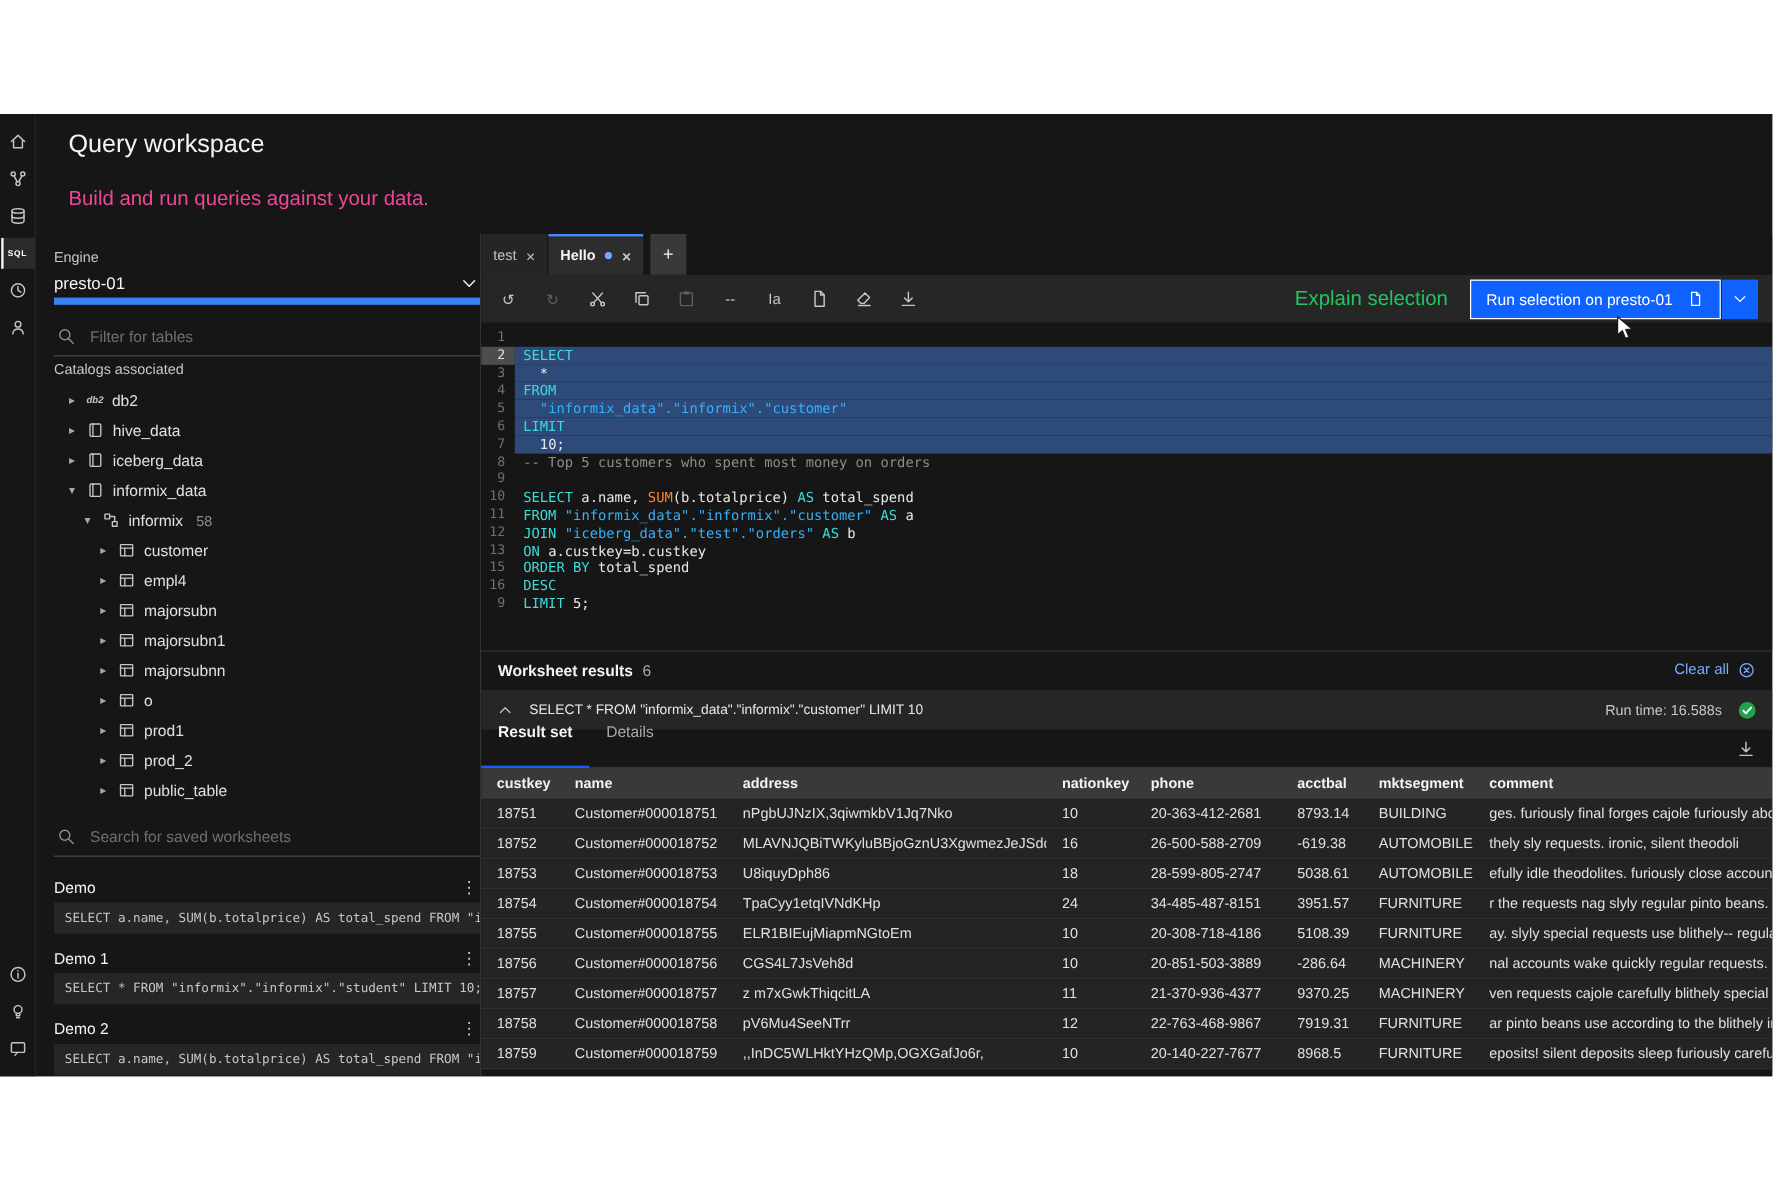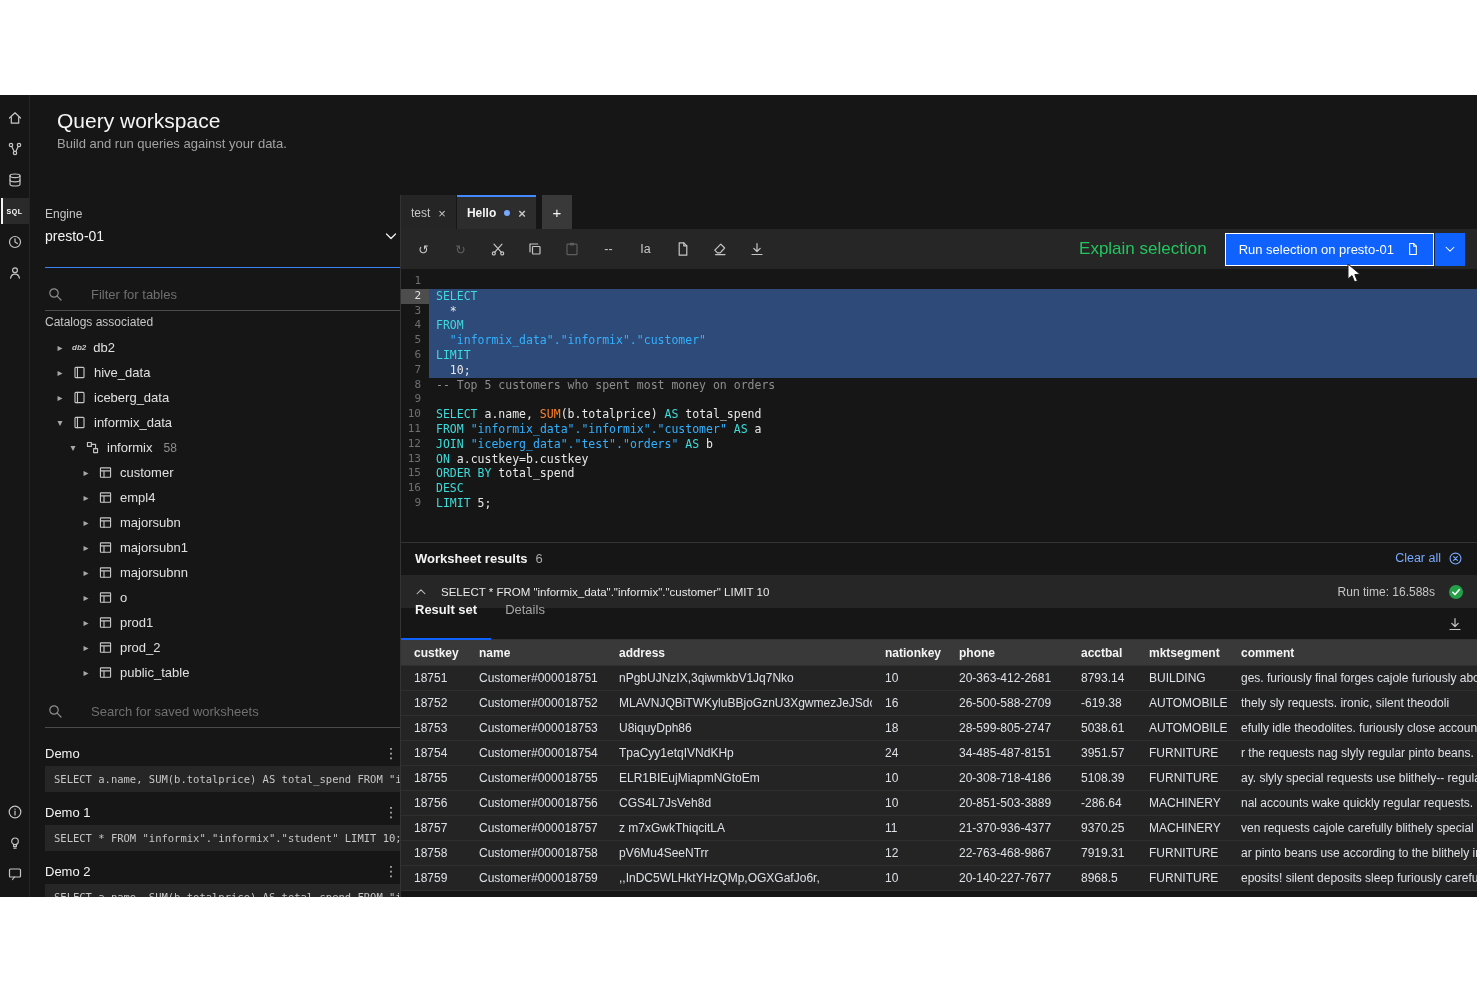--- a/index.html
+++ b/index.html
@@ -9,27 +9,27 @@
 
   
   .rail{position:absolute;left:0;top:0;bottom:0;width:30px;display:flex;flex-direction:column;justify-content:space-between;padding:10px 0;border-right:1px solid #252525;background:#161616;z-index:3}
   .rail-group{display:flex;flex-direction:column;gap:5px;align-items:center}
   .rail-item{width:28px;height:26px;display:flex;align-items:center;justify-content:center;color:#c6c6c6;cursor:pointer}
   .rail-item.active{color:#ffffff;background:#2a2a2a;box-shadow:inset 2px 0 0 #f4f4f4}
   .rail-text{font-size:7px;font-weight:bold;letter-spacing:.5px}
 
   .hdr{position:absolute;left:57px;top:14px}
   .hdr h1{margin:0;font-size:21px;font-weight:400;color:#f4f4f4}
-  .hdr p{margin:3px 0 0;font-size:13px;color:#a3a3a3}
+  .hdr p{margin:23px 0 0;font-size:17px;color:#ec4899}
 
   
   .sidebar{position:absolute;left:45px;top:100px;width:356px;bottom:0;overflow:hidden}
   .eng-label{font-size:12px;color:#c6c6c6;margin-top:12px}
-  .engine-row{display:flex;justify-content:space-between;align-items:center;padding:7px 2px 23px 0;font-size:14px;color:#f4f4f4;border-bottom:1px solid #3b82f6;cursor:pointer}
-  .search{display:flex;align-items:center;gap:26px;height:33px;border-bottom:1px solid #4b4b4b;color:#8d8d8d;margin-top:10px;padding:0 2px}
+  .engine-row{display:flex;justify-content:space-between;align-items:center;padding:7px 2px 4px 0;font-size:14px;color:#f4f4f4;border-bottom:6px solid #3b82f6;cursor:pointer}
+  .search{display:flex;align-items:center;gap:10px;height:33px;border-bottom:1px solid #4b4b4b;color:#8d8d8d;margin-top:10px;padding:0 2px}
   .search input{background:transparent;border:0;outline:0;color:#f4f4f4;font-size:13px;flex:1;font-family:inherit}
   .search input::placeholder{color:#6f6f6f}
   .cat-label{font-size:12px;color:#c6c6c6;margin:4px 0 6px}
   .tree-row{height:25px;display:flex;align-items:center;gap:7px;font-size:13px;color:#e0e0e0;cursor:pointer}
   .caret{color:#a8a8a8;width:10px;font-size:10px;flex:none;text-align:center}
   .ticon{color:#c6c6c6;display:flex;flex:none;align-items:center}
   .db2t{font-size:8px;font-weight:bold;font-style:italic;color:#c6c6c6}
   .tcount{color:#8d8d8d;font-size:12px;margin-left:4px}
   #worksheets{margin-top:12px}
   .ws{margin-bottom:7px}

